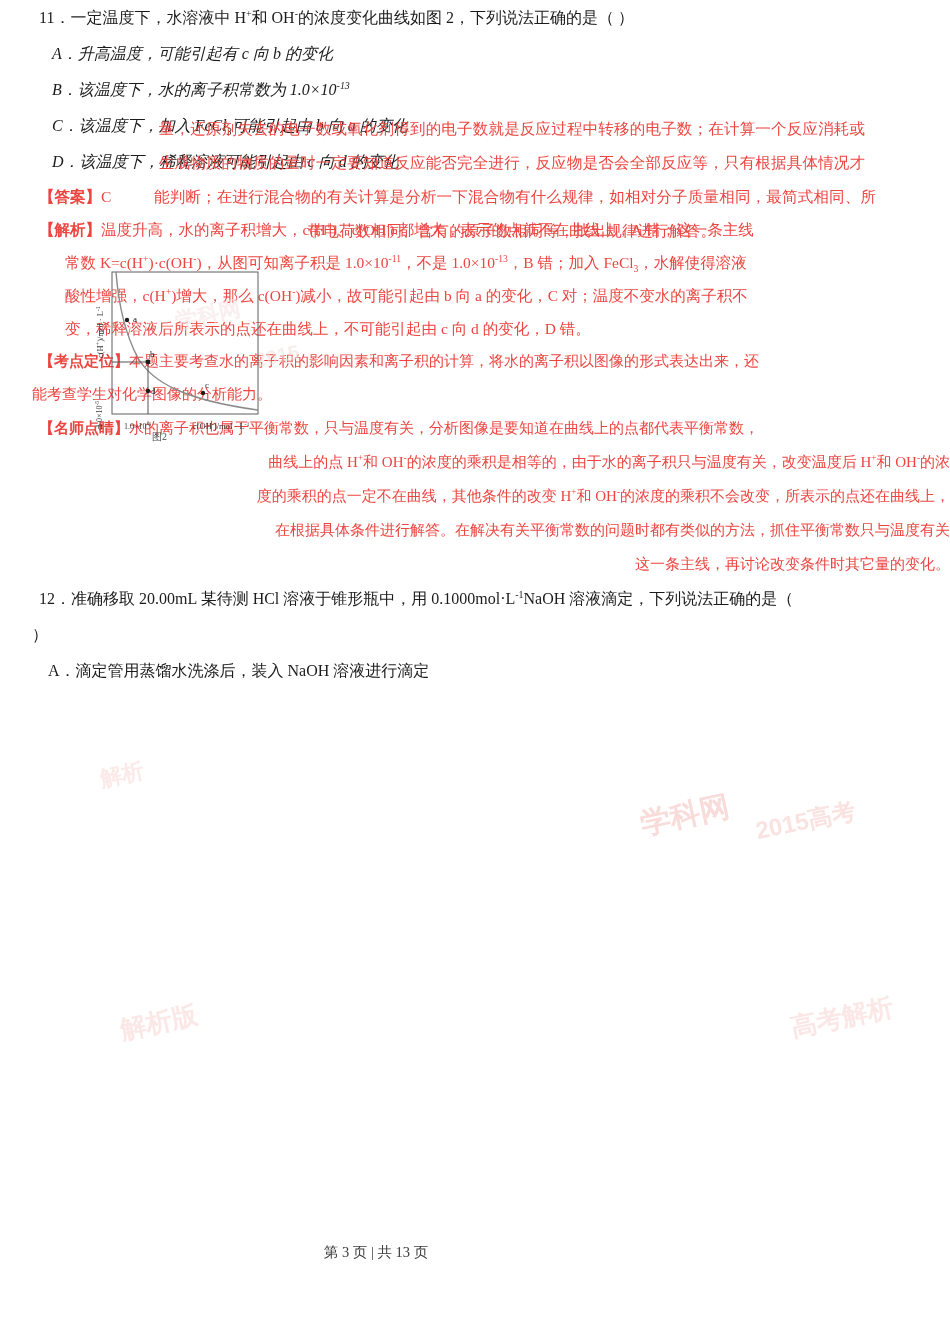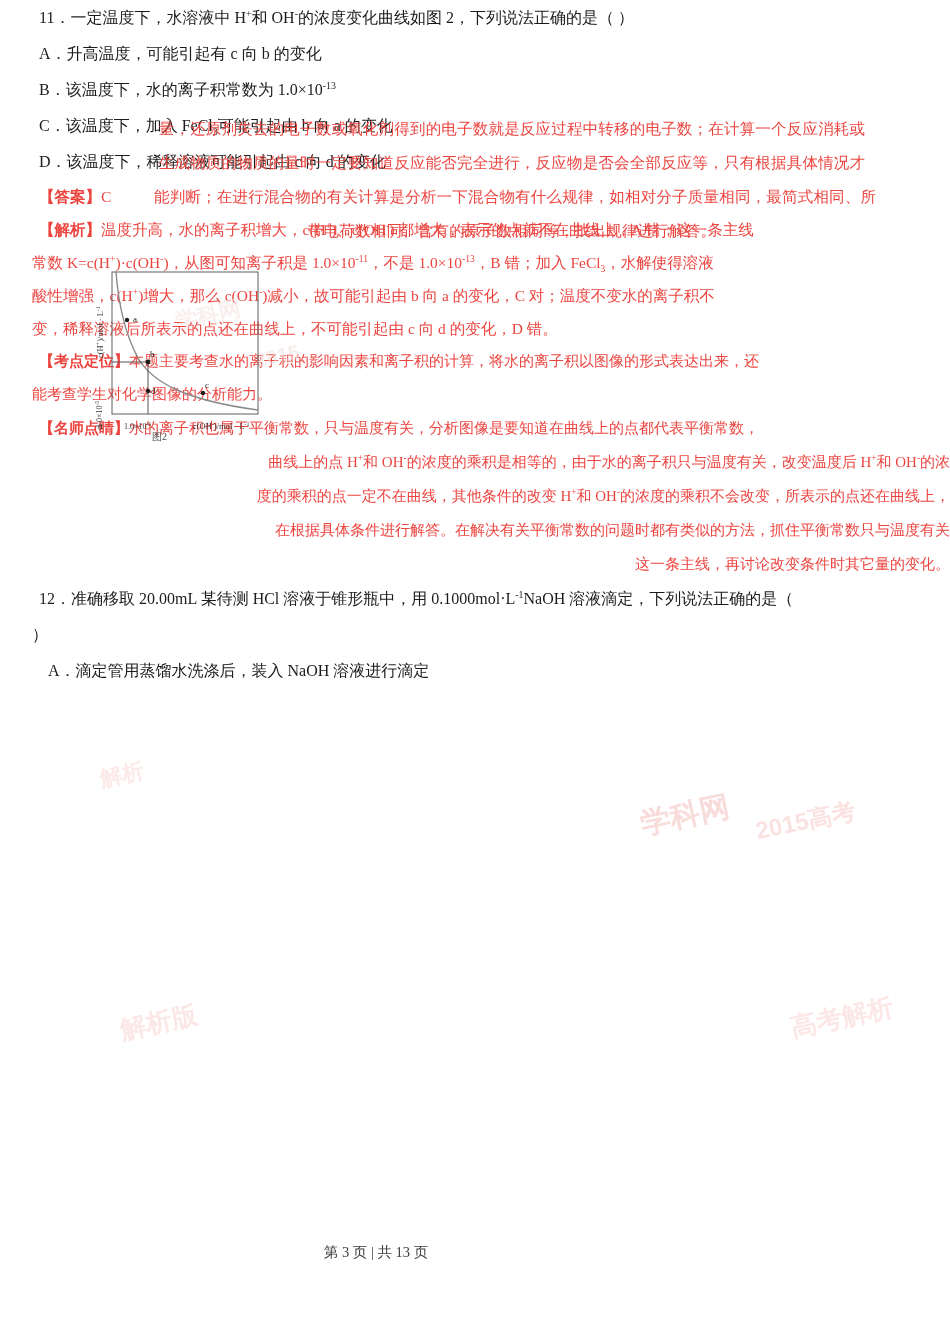--- a/index.html
+++ b/index.html
@@ -66,31 +66,31 @@
   #top-paragraph .line { margin-bottom: 0; text-align: center; }
 
   
   #q11 {
     left: 84px;
     top: 470px;
     color: #1b1b1b;
     font-size: 16px;
     line-height: 36px;
   }
-  #q11 .opt { padding-left: 39px; }
+  #q11 .opt { padding-left: 52px; font-style: italic; }
 
   
   #answer-block {
     left: 92px;
     top: 654px;
     color: #ec4540;
     font-size: 15.5px;
     line-height: 33px;
   }
-  #answer-block .indent { padding-left: 32px; }
+  #answer-block .indent { padding-left: 32px; margin-left: 33px; }
   .tag { font-weight: bold; }
 
   #kaodian {
     left: 92px;
     top: 852px;
     color: #ec4540;
     font-size: 15px;
     line-height: 33px;
   }
   #kaodian .indent { padding-left: 32px; }

